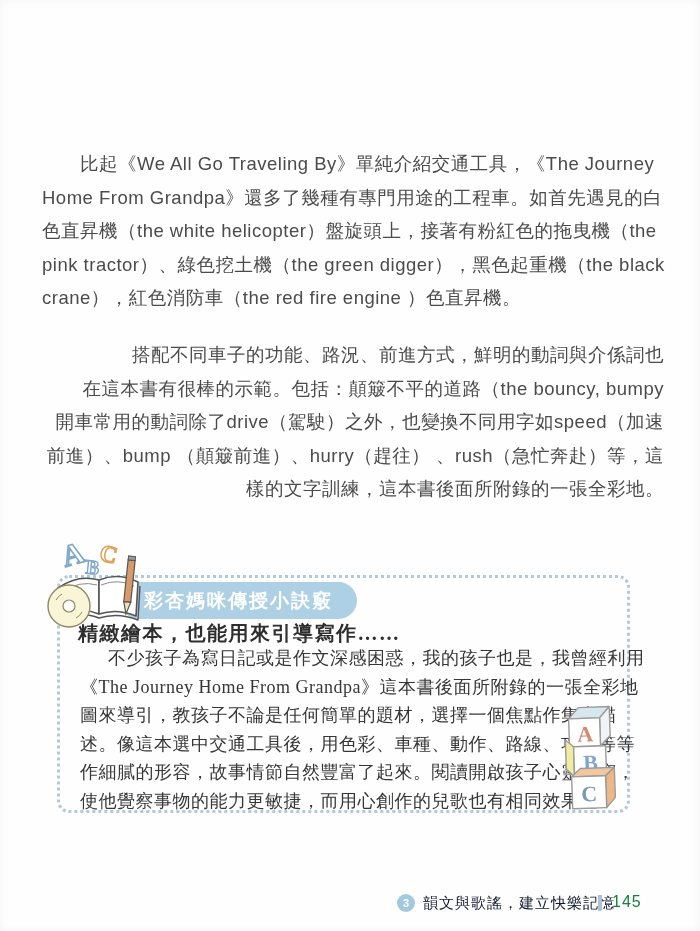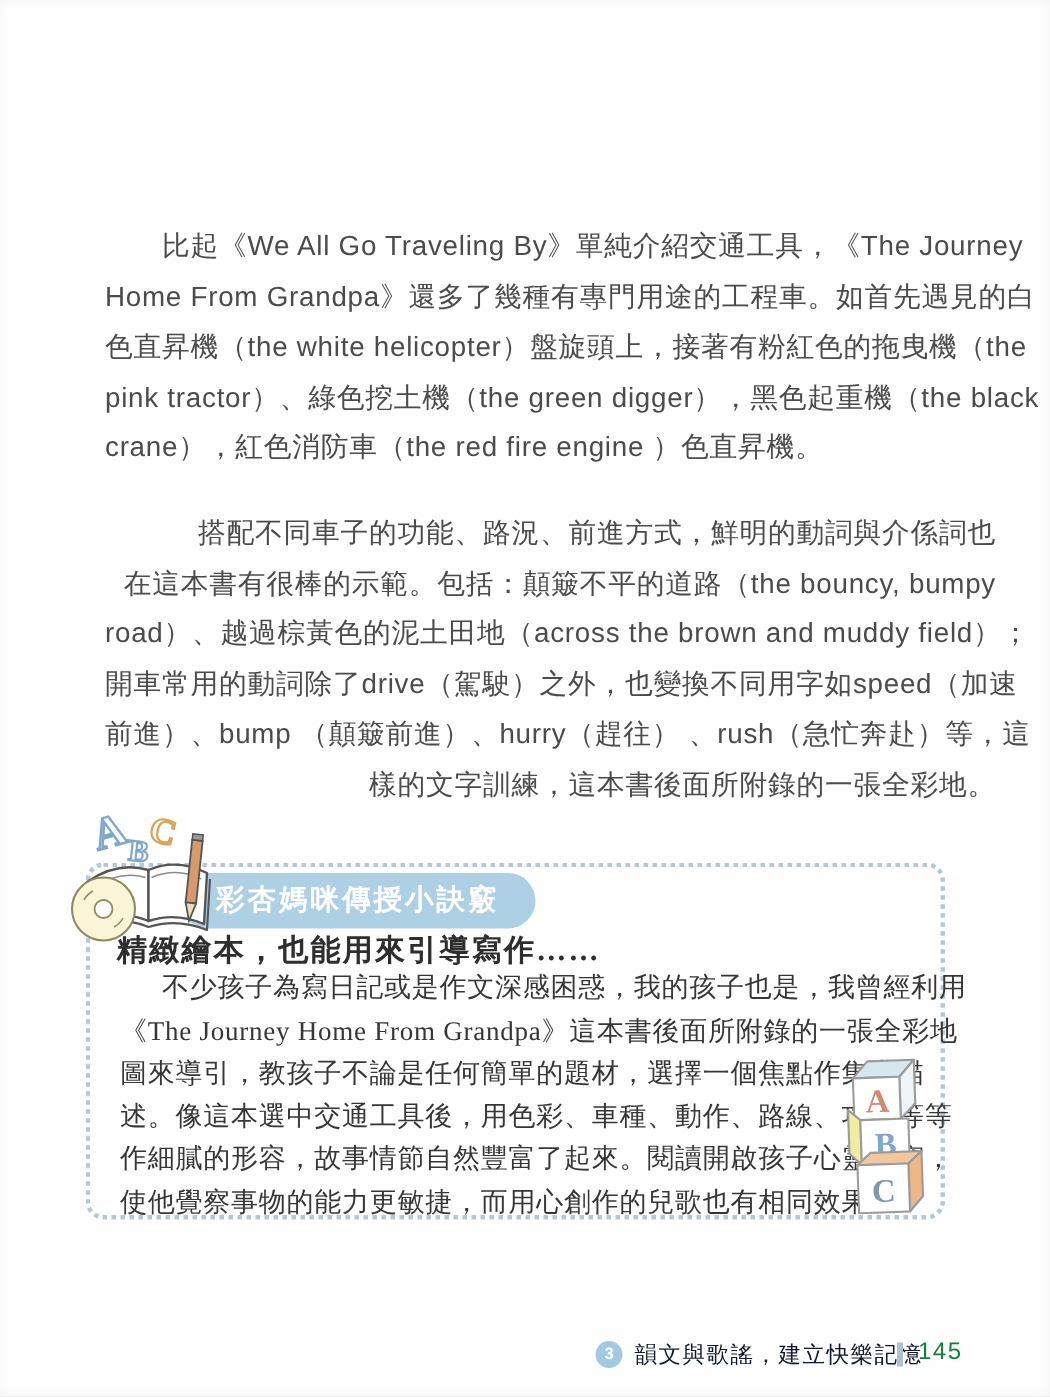--- a/index.html
+++ b/index.html
@@ -15,21 +15,21 @@
   
   .para{
     position:absolute;
     left:42px;
     width:622px;
     color:#4b4b4b;
     font-size:18.5px;
     line-height:33.5px;
     letter-spacing:0.5px;
   }
-  .para .tline{white-space:nowrap;margin-left:28px;}
+  .para .tline{white-space:nowrap;}
   .indent-2em{padding-left:38px;}
   .indent-box{padding-left:28px;}
 
   
   .tip-badge{
     position:absolute;
     left:120px;top:558px;
     height:37px;line-height:37px;
     padding:0 24px;
     border-radius:19px;
@@ -134,21 +134,20 @@
     <div class="tline indent-2em">比起《We All Go Traveling By》單純介紹交通工具，《The Journey</div>
     <div class="tline">Home From Grandpa》還多了幾種有專門用途的工程車。如首先遇見的白</div>
     <div class="tline">色直昇機（the white helicopter）盤旋頭上，接著有粉紅色的拖曳機（the</div>
     <div class="tline">pink tractor）、綠色挖土機（the green digger），黑色起重機（the black</div>
     <div class="tline">crane），紅色消防車（the red fire engine ）色直昇機。</div>
   </div>
 
   <div class="para" style="top:338px;text-align:right;">
     <div class="tline indent-2em">搭配不同車子的功能、路況、前進方式，鮮明的動詞與介係詞也</div>
     <div class="tline">在這本書有很棒的示範。包括：顛簸不平的道路（the bouncy, bumpy</div>
-    <div class="tline">road）、越過棕黃色的泥土田地（across the brown and muddy field）；</div>
     <div class="tline">開車常用的動詞除了drive（駕駛）之外，也變換不同用字如speed（加速</div>
     <div class="tline">前進）、bump （顛簸前進）、hurry（趕往） 、rush（急忙奔赴）等，這</div>
     <div class="tline">樣的文字訓練，這本書後面所附錄的一張全彩地。</div>
   </div>
 
   <div class="tip-box">
     <div class="tip-box-title">精緻繪本，也能用來引導寫作……</div>
     <div class="tip-box-body">
       <div class="tline indent-box">不少孩子為寫日記或是作文深感困惑，我的孩子也是，我曾經利用</div>
       <div class="tline">《The Journey Home From Grandpa》這本書後面所附錄的一張全彩地</div>

